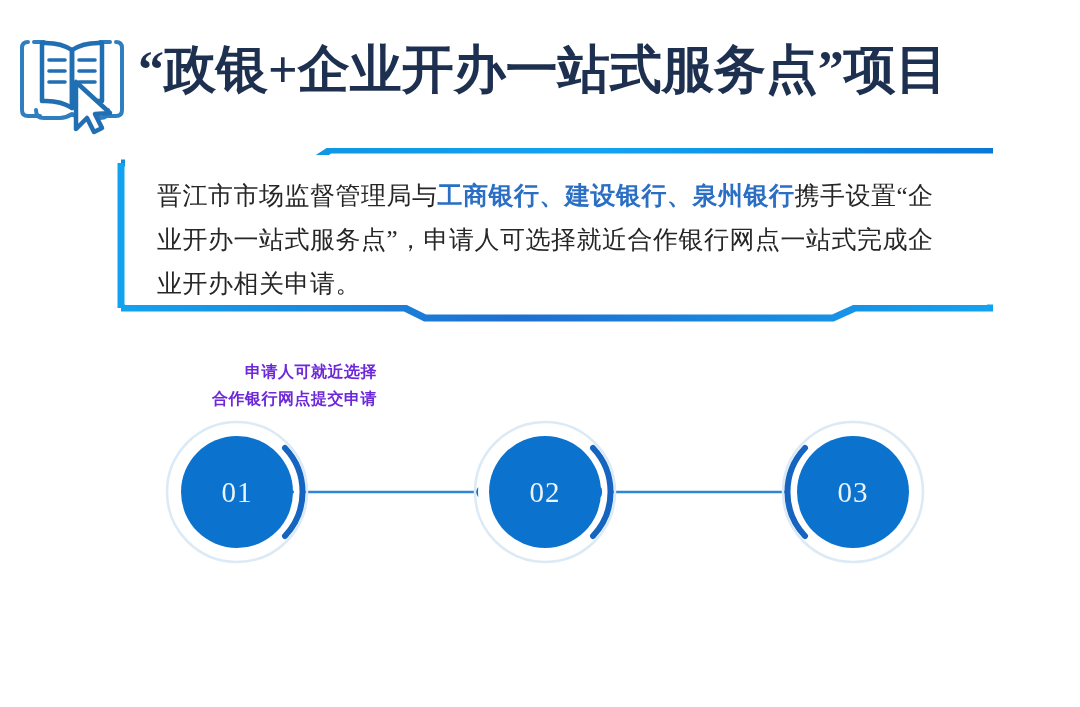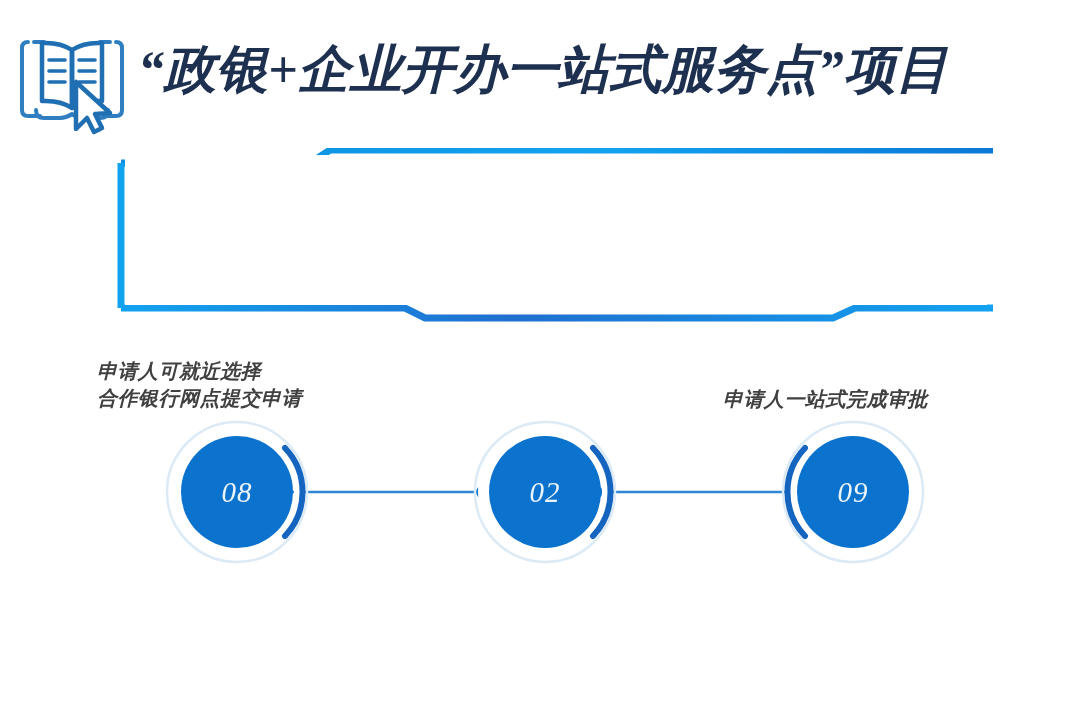--- a/index.html
+++ b/index.html
@@ -9,21 +9,20 @@
   }
   body {
     font-family: "Liberation Serif", "DejaVu Serif", serif;
   }
   #slide {
     position: relative;
     width: 1080px;
     height: 707px;
     background: #ffffff;
     overflow: hidden;
-    font-style: italic;
   }
 
   
   .header {
     position: absolute;
     left: 0;
     top: 0;
     width: 1080px;
     height: 140px;
     display: flex;
@@ -99,25 +98,25 @@
     letter-spacing: 1px;
     text-align: center;
     width: 80px;
   }
   .step-num.n1 { left: 197px; top: 136px; }
   .step-num.n2 { left: 505px; top: 136px; text-align: center; }
   .step-num.n3 { left: 813px; top: 136px; }
 
   .caption {
     position: absolute;
-    color: #404040;
+    color: #6d28d9;
     font-weight: 700;
-    font-size: 20px;
+    font-size: 16px;
     line-height: 27px;
-    text-align: left;
+    text-align: right;
     font-family: "Liberation Serif", "DejaVu Serif", serif;
     white-space: pre-line;
     letter-spacing: 0.5px;
   }
   .cap-left  { left: 97px;  top: 18px;  width: 280px; }
   .cap-right { left: 723px; top: 46px;  width: 290px; }
   .cap-bottom{ left: 325px; top: 243px; width: 440px; }
 </style>
 </head>
 <body>
@@ -175,20 +174,21 @@
 
       <path d="M880 2 V168" stroke="url(#gradRight)" stroke-width="8" fill="none"></path>
 
       <path d="M8 160 H292 L312 170 H720 L742 160 H880" stroke="url(#gradBottom)" stroke-width="7" fill="none"></path>
 
       <rect x="12" y="7" width="862" height="150" fill="#ffffff"></rect>
 
       <rect x="14" y="9" width="858" height="146" fill="none" stroke="#ffffff" stroke-width="1"></rect>
     </svg>
 
+    <div class="callout-text"><span>晋江市市场监督管理局与</span><span class="bank-name">工商银行、建设银行、泉州银行</span><span>携手设置“企业开办一站式服务点”，申请人可选择就近合作银行网点一站式完成企业开办相关申请。</span></div>
   </div>
 
   <div class="flow">
     <svg class="flow-svg" width="1080" height="330" viewBox="0 0 1080 330" fill="none">
 
       <line x1="292" y1="152" x2="478" y2="152" stroke="#2f86d4" stroke-width="2.5"></line>
       <line x1="600" y1="152" x2="790" y2="152" stroke="#2f86d4" stroke-width="2.5"></line>
       <circle cx="482" cy="152" r="6" fill="#0b72ce"></circle>
       <circle cx="597" cy="152" r="6" fill="#0b72ce"></circle>
 
@@ -207,22 +207,21 @@
       </g>
 
       <g>
         <circle cx="853" cy="152" r="70" fill="none" stroke="#dceaf6" stroke-width="2.5"></circle>
         <circle cx="853" cy="152" r="62" fill="none" stroke="#ffffff" stroke-width="10"></circle>
         <circle cx="853" cy="152" r="56" fill="#0b72ce"></circle>
         <path d="M 805 108 A 64 64 0 0 0 805 196" stroke="#1565c0" stroke-width="6" fill="none" stroke-linecap="round"></path>
       </g>
     </svg>
 
-    <div class="step-num n1">08</div>
+    <div class="step-num n1">01</div>
     <div class="step-num n2">02</div>
-    <div class="step-num n3">09</div>
+    <div class="step-num n3">03</div>
 
     <div class="caption cap-left">申请人可就近选择
 合作银行网点提交申请</div>
-    <div class="caption cap-right">申请人一站式完成审批</div>
   </div>
 
 </div>
 
 </body></html>

